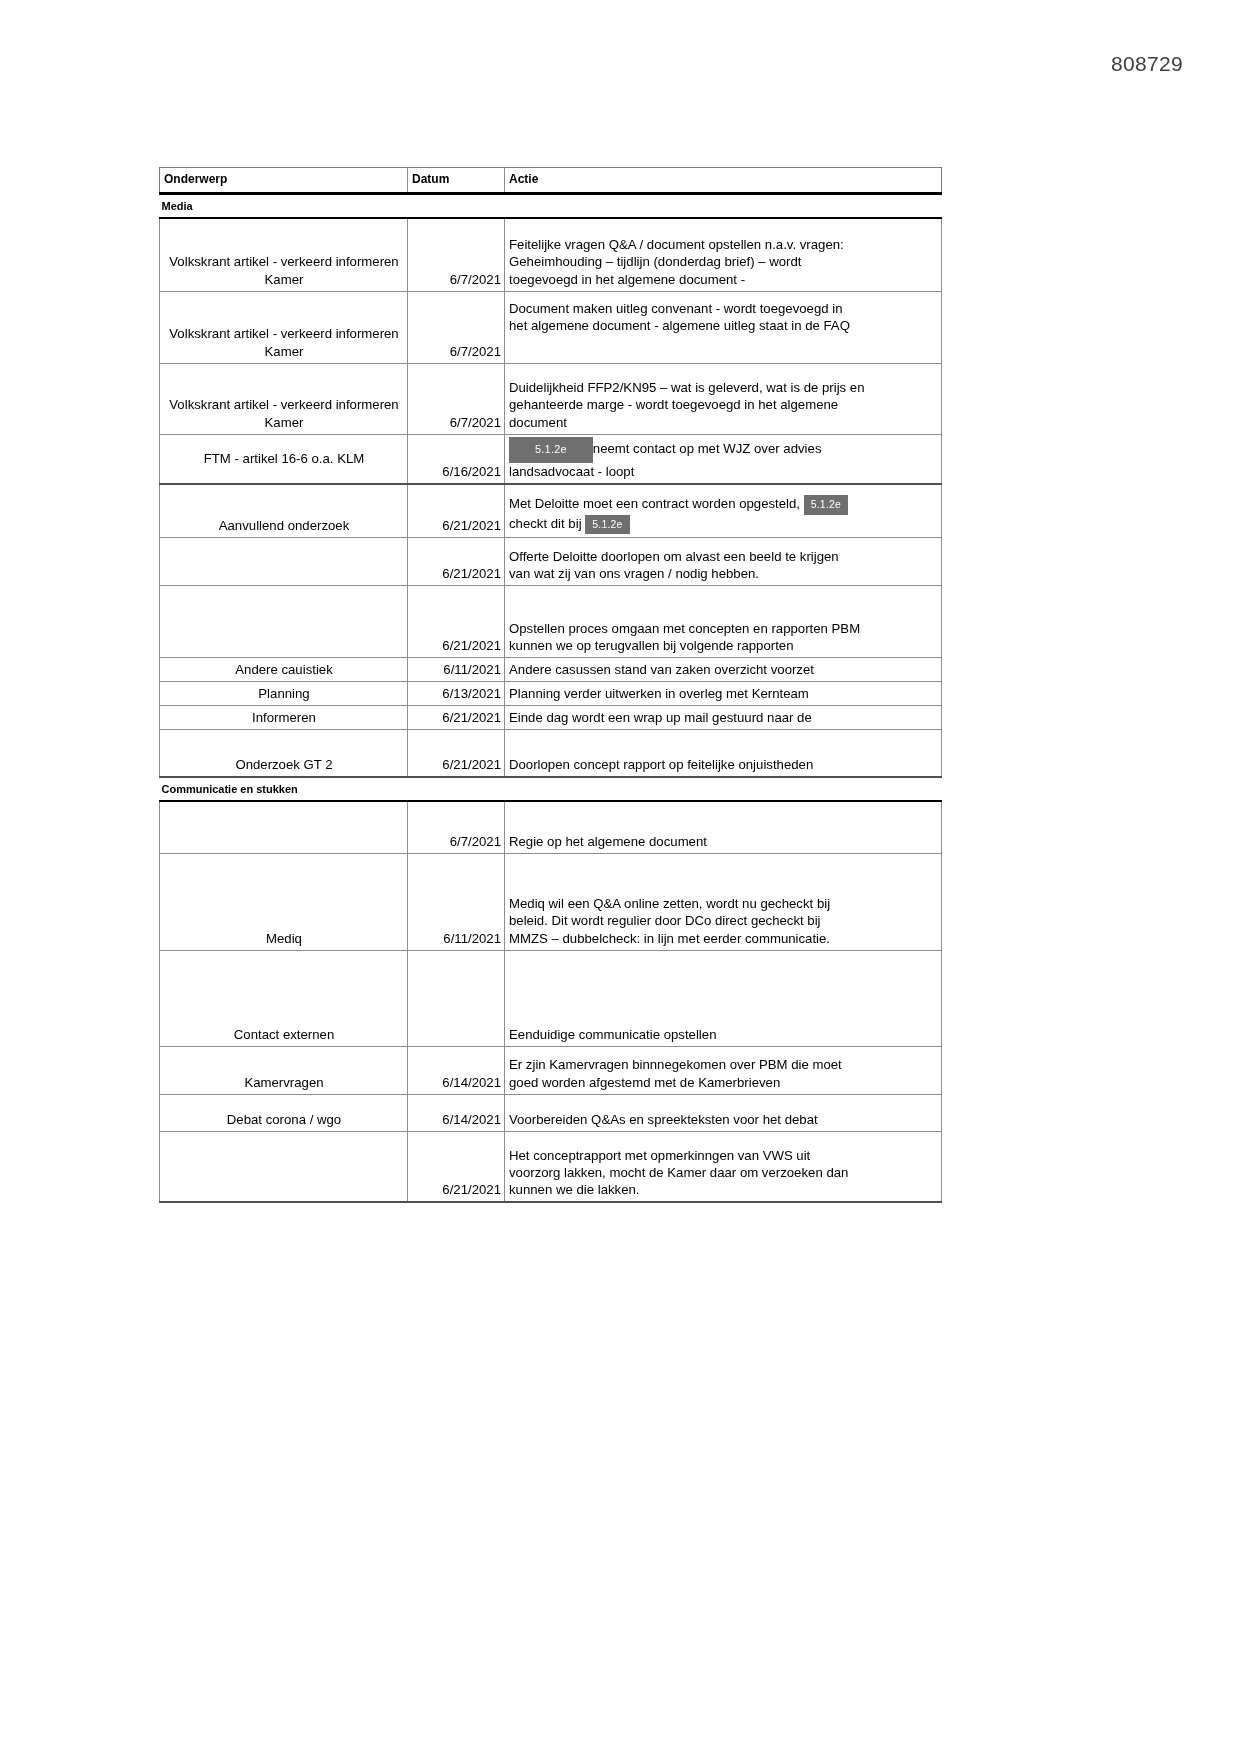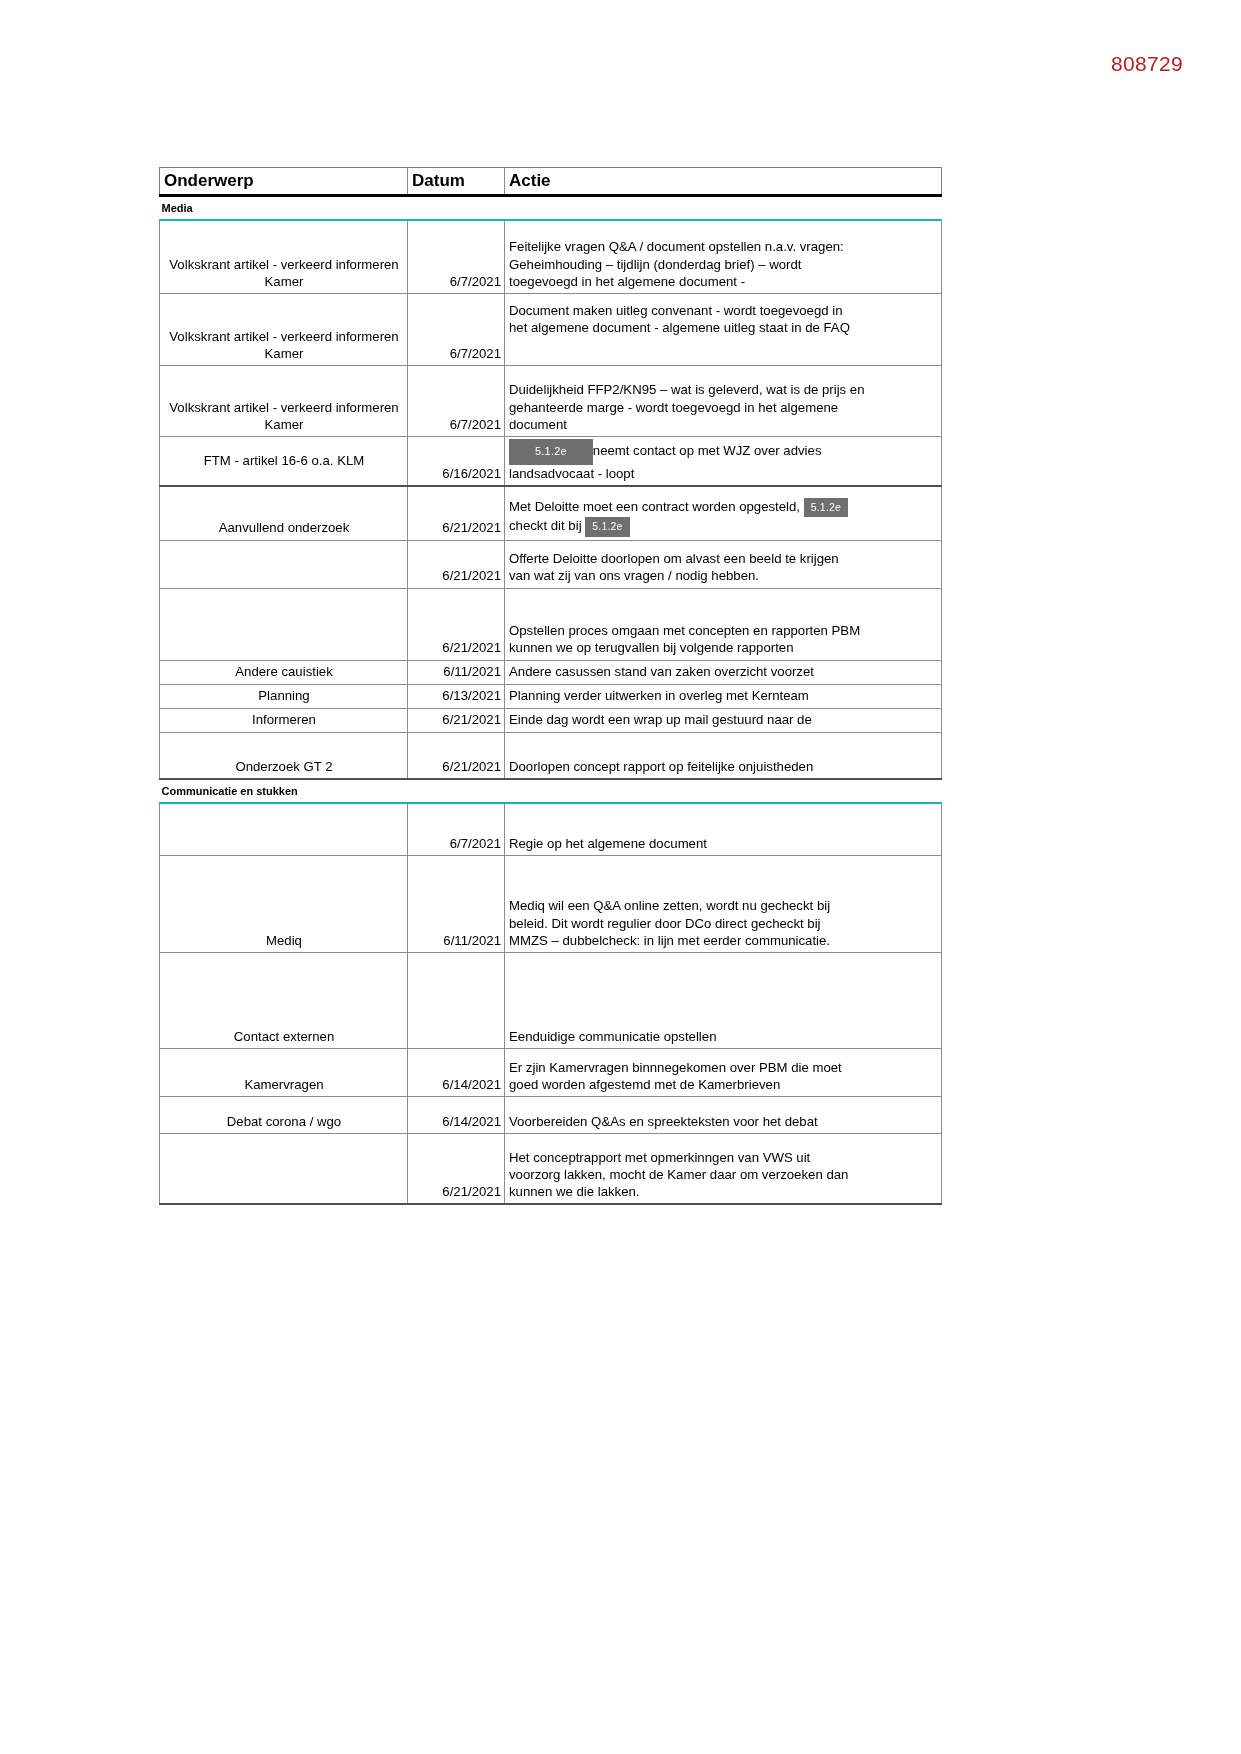--- a/index.html
+++ b/index.html
@@ -20,21 +20,21 @@
     width: 1241px;
     height: 1754px;
     box-sizing: border-box;
   }
   .doc-number {
     position: absolute;
     top: 52px;
     right: 58px;
     font-size: 21px;
     letter-spacing: 0.3px;
-    color: #b91c1c;
+    color: #404040;
     font-family: "Liberation Sans", sans-serif;
   }
   .table-wrap {
     position: absolute;
     left: 159px;
     top: 167px;
     width: 782px;
   }
   table.main {
     border-collapse: collapse;
@@ -51,21 +51,21 @@
     vertical-align: bottom;
     padding: 2px 3px 3px 4px;
     border: 1px solid #8d8d8d;
     box-sizing: border-box;
     word-wrap: break-word;
     overflow-wrap: break-word;
   }
   
   tr.head td {
     font-weight: bold;
-    font-size: 17px;
+    font-size: 12px;
     vertical-align: middle;
     border-top: 1px solid #7a7a7a;
     border-bottom: 3px solid #000000;
     height: 26px;
     padding-bottom: 2px;
   }
   tr.head td.h-onderwerp { border-left: 1px solid #7a7a7a; }
   tr.head td.h-actie { border-right: 1px solid #7a7a7a; }
 
   
@@ -81,21 +81,21 @@
   td.date {
     text-align: right;
     padding-right: 0px;
     white-space: nowrap;
   }
   td.onderwerp { text-align: center; }
   td.actie { text-align: left; padding-left: 3px; }
 
   
   tr.block-end td { border-bottom: 2px solid #4f4f4f; }
-  tr.block-start td { border-top: 2px solid #14b8a6; margin-top: 8px; }
+  tr.block-start td { border-top: 2px solid #000000; margin-top: 8px; }
 
   .redact {
     display: inline-block;
     background: #6f6f6f;
     color: #ffffff;
     font-size: 10.5px;
     line-height: 1;
     padding: 4px 7px 5px 7px;
     vertical-align: baseline;
     letter-spacing: 0.2px;

